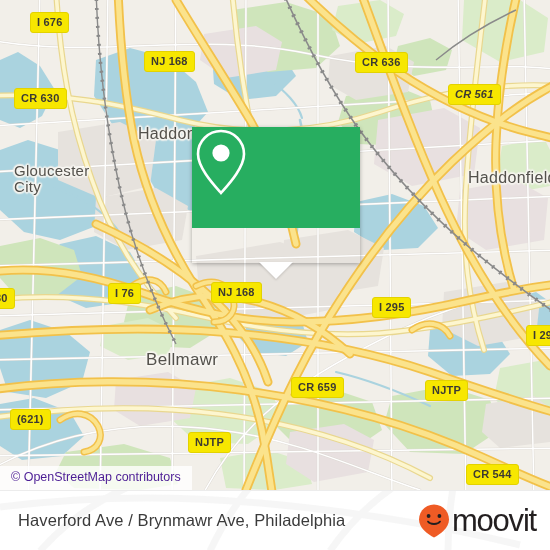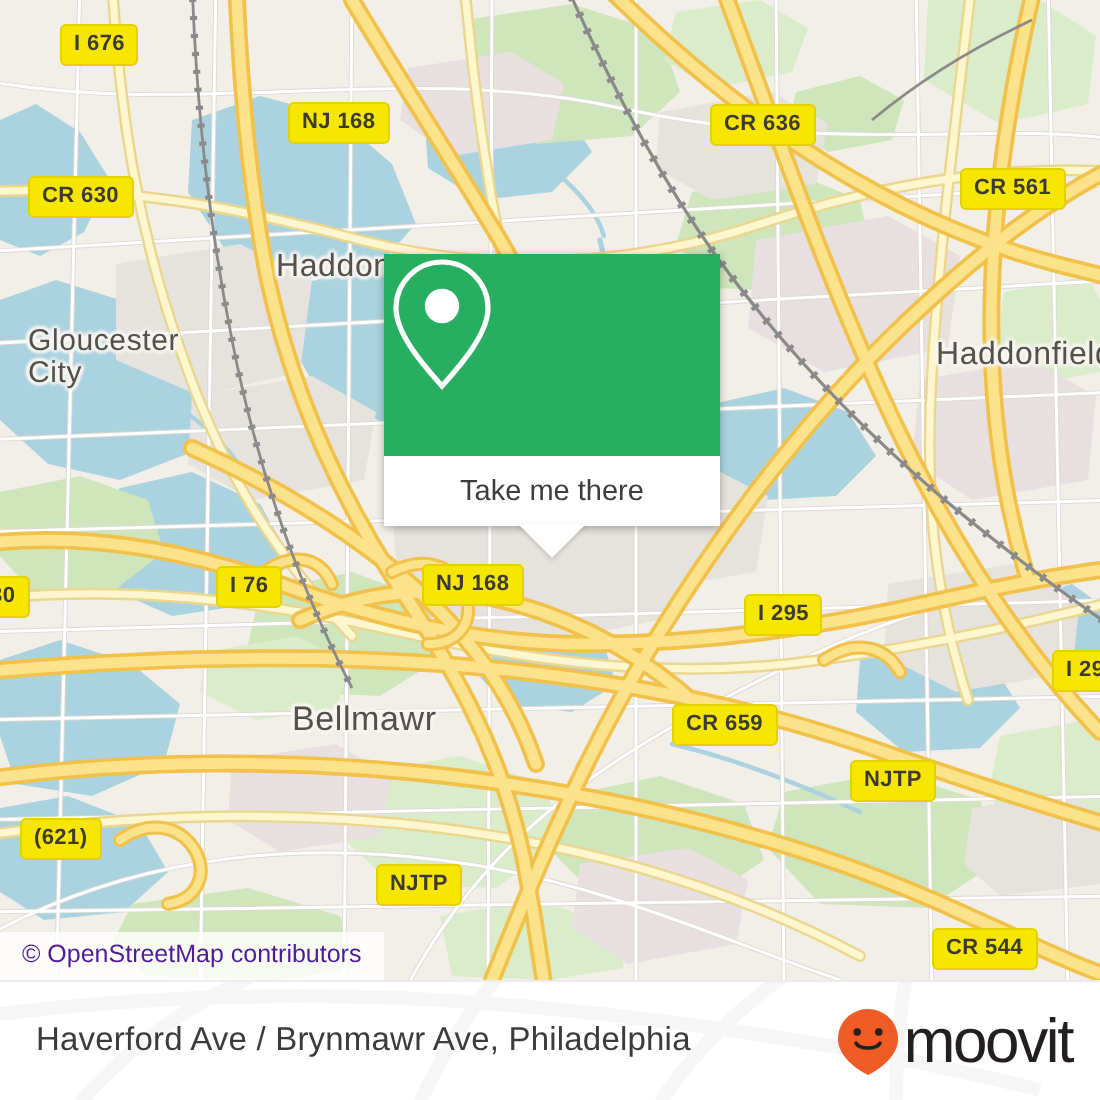--- a/index.html
+++ b/index.html
@@ -318,47 +318,44 @@
         <path class="rail" stroke-width="1.4" d="M96,-10 C98,50 104,110 116,170 C128,232 148,290 176,344"></path>
         <path class="railt" stroke-width="3.6" d="M96,-10 C98,50 104,110 116,170 C128,232 148,290 176,344"></path>
         <path class="rail" stroke-width="1.4" d="M436,60 C460,40 486,24 516,10"></path>
       </g>
 
     </svg>
 
     <div class="shield" style="left:30px;top:12px;text-align:right;">I 676</div>
     <div class="shield" style="left:144px;top:51px;">NJ 168</div>
     <div class="shield" style="left:355px;top:52px;">CR 636</div>
-    <div class="shield" style="left:480px;top:84px;">CR 561</div>
+    <div class="shield" style="left:448px;top:84px;font-style:italic;">CR 561</div>
     <div class="shield" style="left:14px;top:88px;">CR 630</div>
     <div class="shield" style="left:-12px;top:288px;">30</div>
     <div class="shield" style="left:108px;top:283px;">I 76</div>
     <div class="shield" style="left:211px;top:282px;">NJ 168</div>
     <div class="shield" style="left:372px;top:297px;">I 295</div>
     <div class="shield" style="left:526px;top:325px;">I 295</div>
-    <div class="shield" style="left:291px;top:352px;margin-left:45px;">CR 659</div>
+    <div class="shield" style="left:291px;top:377px;">CR 659</div>
     <div class="shield" style="left:425px;top:380px;">NJTP</div>
     <div class="shield" style="left:10px;top:409px;">(621)</div>
     <div class="shield" style="left:188px;top:432px;">NJTP</div>
     <div class="shield" style="left:466px;top:464px;">CR 544</div>
 
     <div class="place" style="left:138px;top:125px;font-size:16px;">Haddon</div>
     <div class="place" style="left:468px;top:169px;font-size:16px;">Haddonfield</div>
     <div class="place two-line" style="left:14px;top:163px;font-size:15px;width:92px;">Gloucester City</div>
     <div class="place" style="left:146px;top:350px;font-size:17px;">Bellmawr</div>
 
     <div id="popup">
       <div id="popup-top">
         <svg width="58" height="70" viewBox="0 0 58 70">
           <path d="M29 4 C16.3 4 6 14.3 6 27 C6 41 22 58 29 66 C36 58 52 41 52 27 C52 14.3 41.7 4 29 4 Z" fill="none" stroke="#ffffff" stroke-width="2.6"></path>
           <circle cx="29" cy="26" r="8.6" fill="#ffffff"></circle>
         </svg>
-      </div>
-      <div id="popup-bottom">
-        <span>Take me there</span>
       </div>
       <div id="popup-tail"></div>
     </div>
 
     <div id="attribution">
       <span>© OpenStreetMap contributors</span>
     </div>
 
   </div>
 

